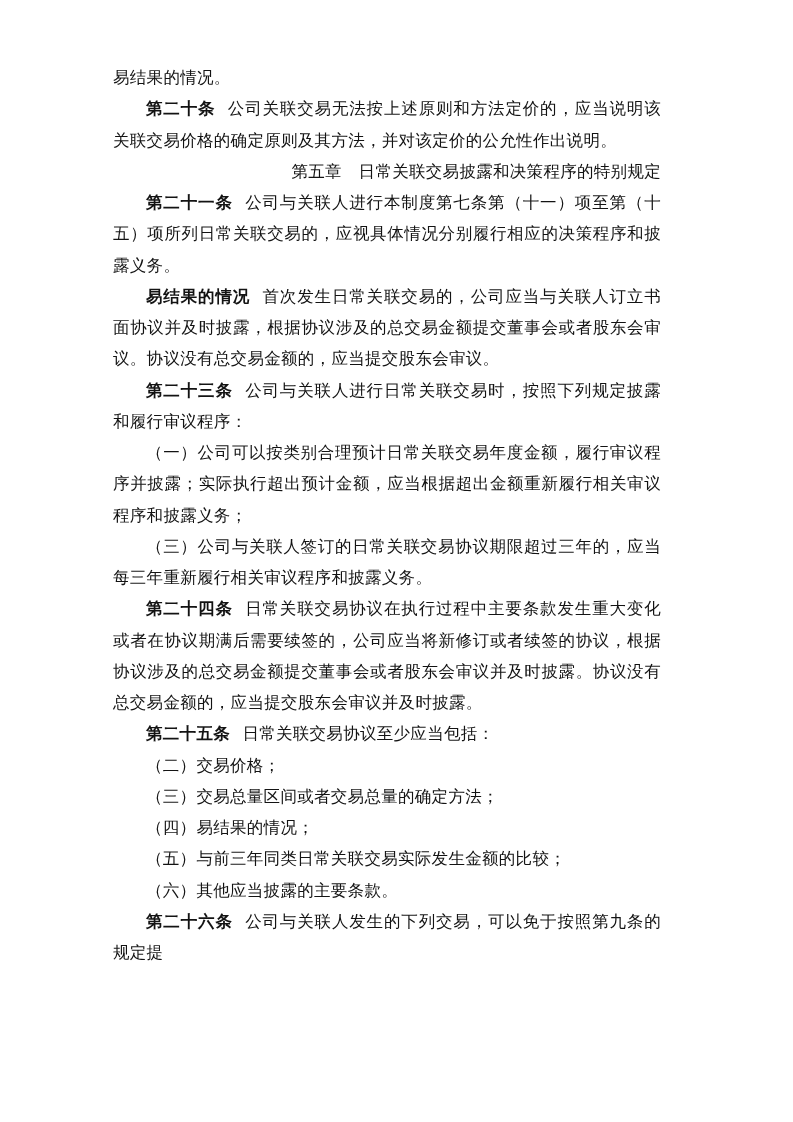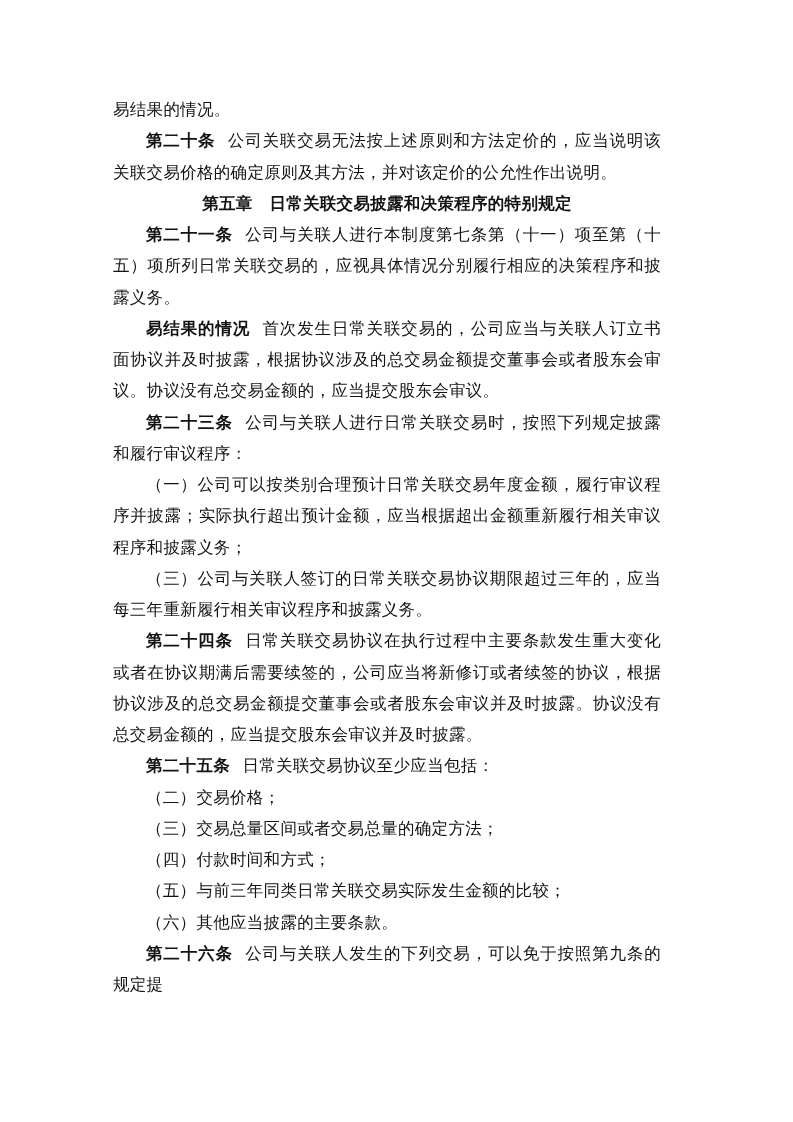--- a/index.html
+++ b/index.html
@@ -11,40 +11,40 @@
     width: 793px;
     height: 1122px;
     overflow: hidden;
     font-family: "Liberation Serif", "DejaVu Serif", serif;
     color: #131313;
   }
   .page {
     box-sizing: border-box;
     width: 771px;
     height: 1122px;
-    padding: 94px 110px 0 113px;
+    padding: 62px 110px 0 113px;
     background: #ffffff;
   }
   .para {
     margin: 0;
     font-size: 16.5px;
     line-height: 31.25px;
     text-align: justify;
     letter-spacing: 0.3px;
     word-break: break-all;
   }
   .indent {
     text-indent: 2em;
   }
   .chapter {
     margin: 0;
     font-size: 16.5px;
     line-height: 31.25px;
-    font-weight: bold;
-    text-align: center;
+    font-weight: normal;
+    text-align: right;
     letter-spacing: 0.3px;
   }
   .art-num {
     font-weight: bold;
     padding-right: 0.75em;
     margin-top: 7px;
   }
 </style>
 </head>
 <body>
@@ -93,21 +93,21 @@
 
   <p class="para indent">
     <span>（二）交易价格；</span>
   </p>
 
   <p class="para indent">
     <span>（三）交易总量区间或者交易总量的确定方法；</span>
   </p>
 
   <p class="para indent">
-    <span>（四）付款时间和方式；</span>
+    <span>（四）易结果的情况；</span>
   </p>
 
   <p class="para indent">
     <span>（五）与前三年同类日常关联交易实际发生金额的比较；</span>
   </p>
 
   <p class="para indent">
     <span>（六）其他应当披露的主要条款。</span>
   </p>
 

